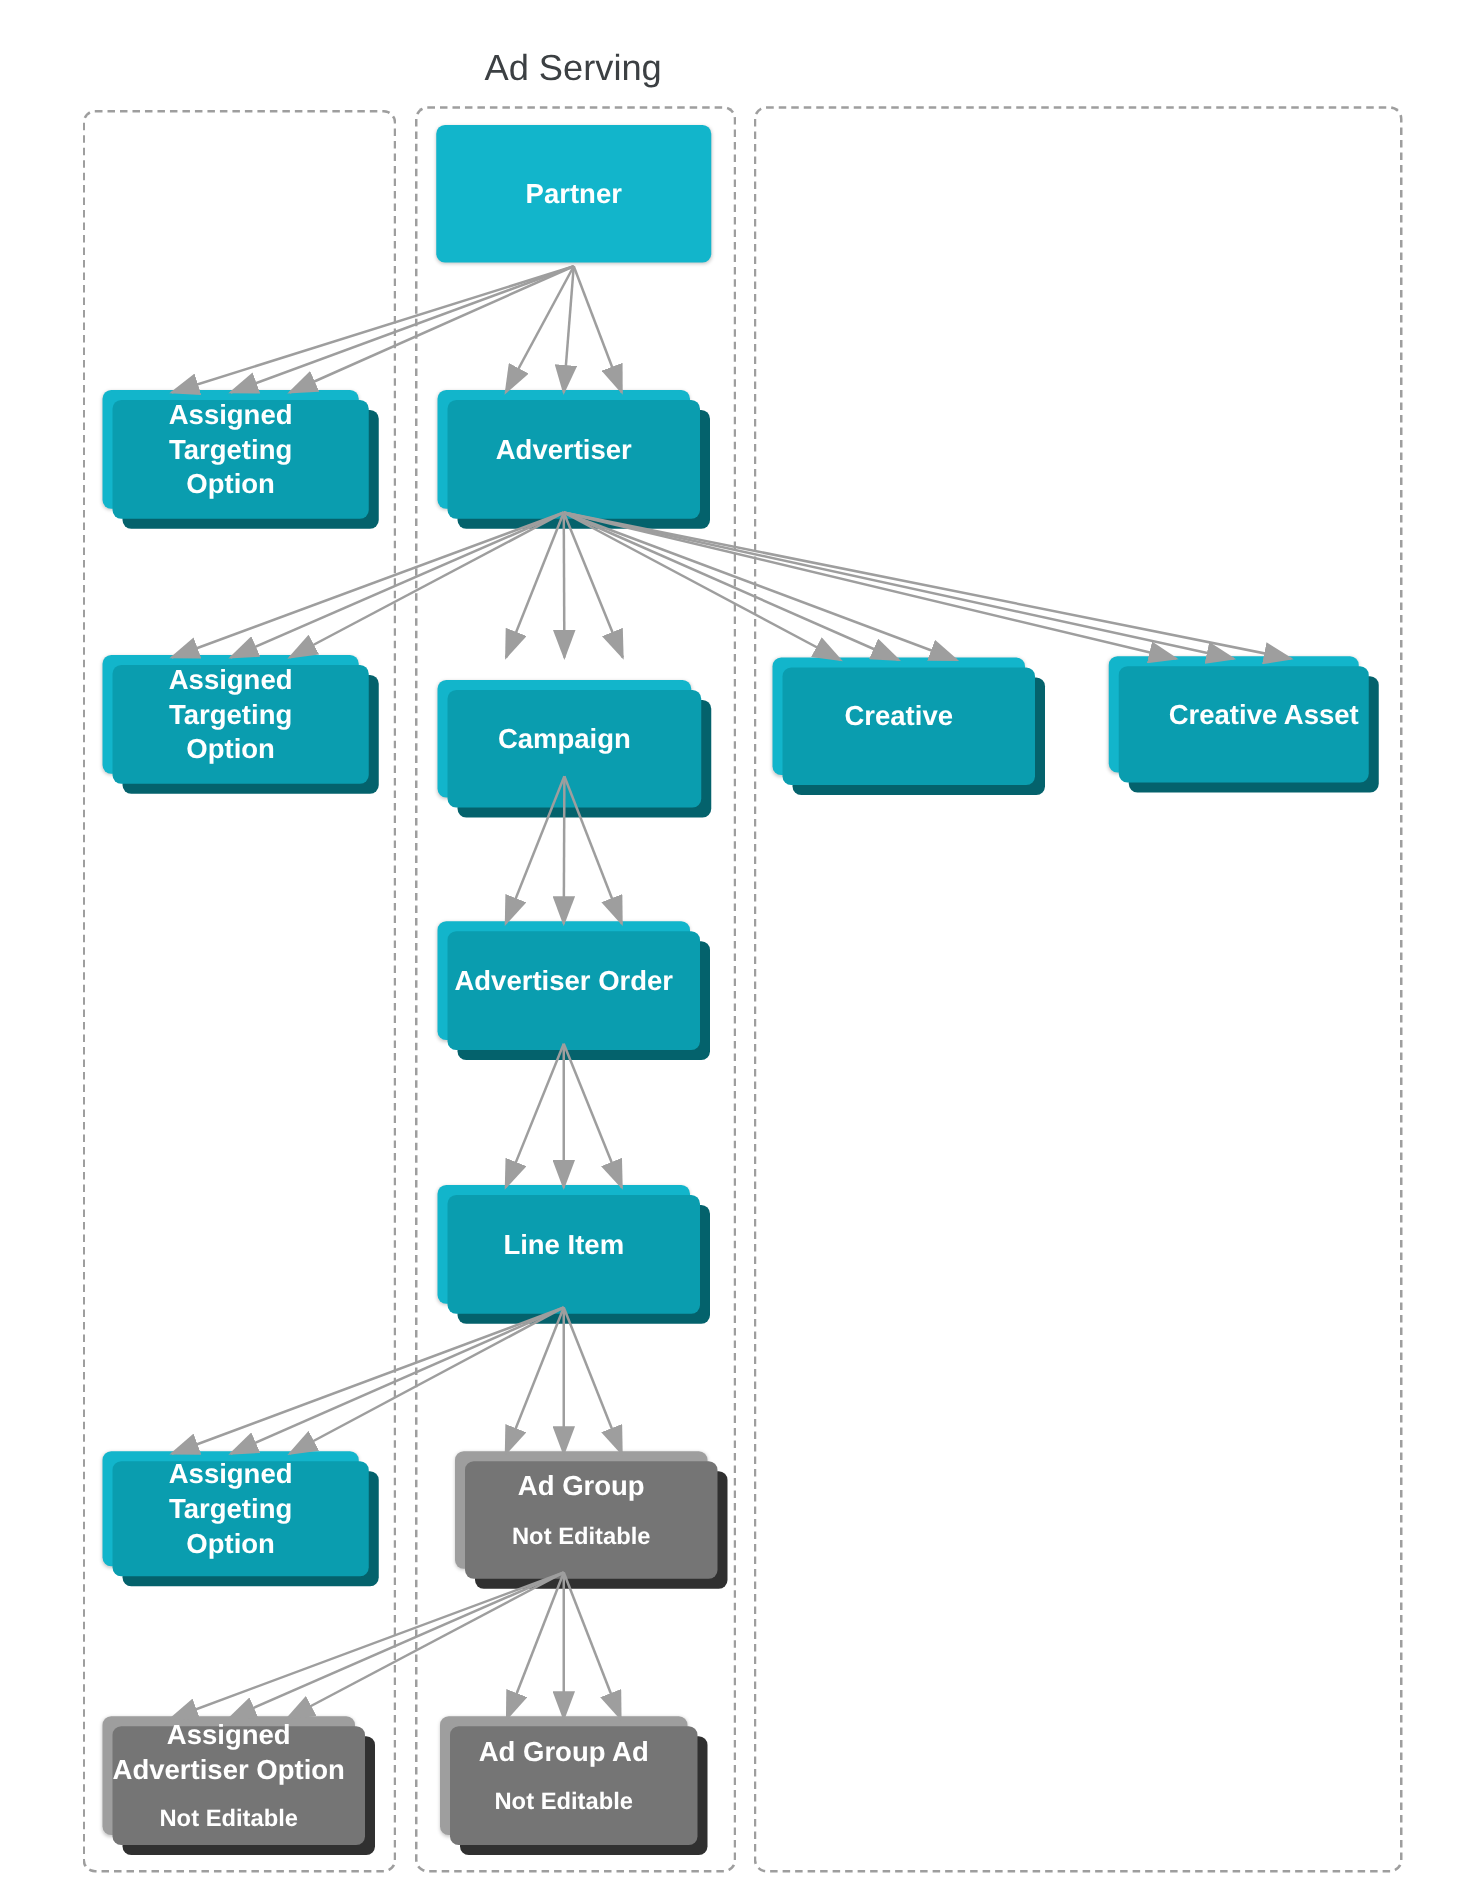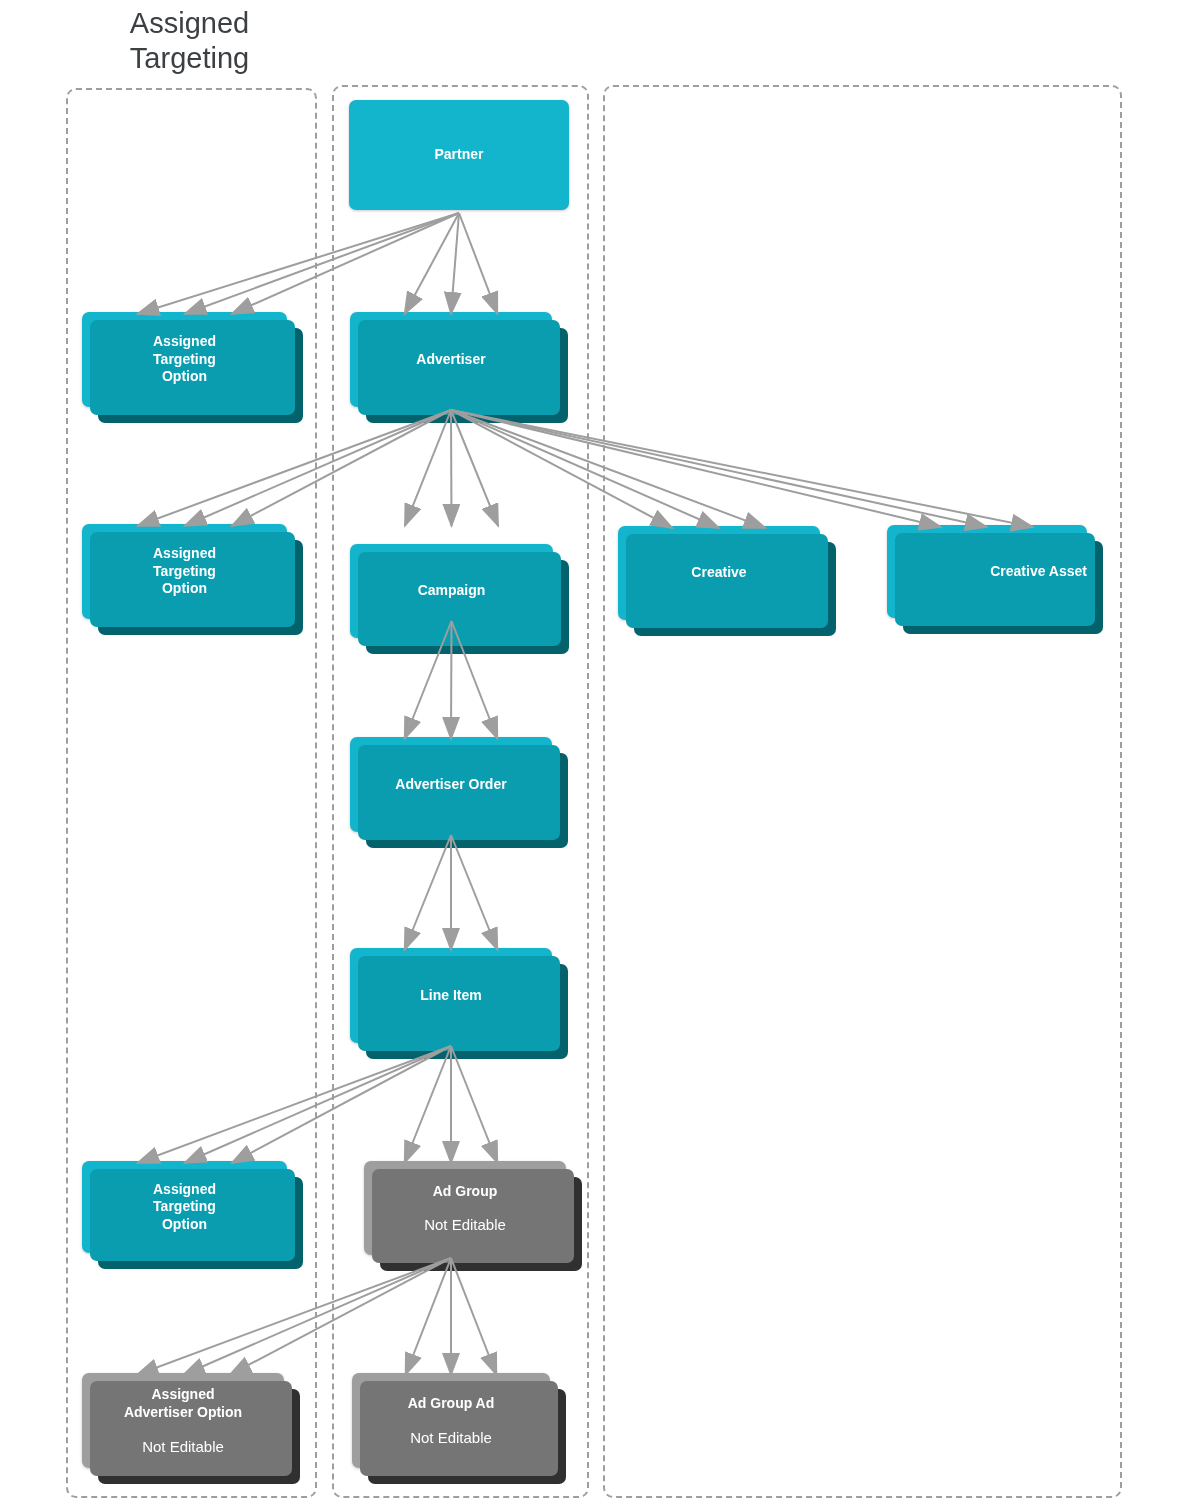--- a/index.html
+++ b/index.html
@@ -52,50 +52,50 @@
   }
   .node.stacked::before{
     content:"";
     position:absolute;
     left:16px;top:16px;right:-16px;bottom:-16px;
     background:var(--back);
     border-radius:7px;
     z-index:-2;
   }
   .node-label{
-    font-size:14px;
+    font-size:22px;
     font-weight:bold;
     line-height:1.26;
     text-align:center;
   }
   .node-sublabel{
-    font-size:15px;
-    font-weight:normal;
+    font-size:19px;
+    font-weight:bold;
     margin-top:16px;
     text-align:center;
   }
   #arrows{
     position:absolute;
     left:0;top:0;
     z-index:5;
     pointer-events:none;
   }
   #arrows line{
     stroke:var(--arrow);
     stroke-width:2;
     fill:none;
   }
 </style>
 </head>
 <body>
 
 <div id="stage">
 
-  <div class="col-title narrow" style="left:66px;top:6px;width:247px;">
-    <span class="wrap">Assigned Targeting</span>
+  <div class="col-title" style="left:332px;top:38px;width:253px;">
+    <span class="wrap">Ad Serving</span>
   </div>
 
   <div id="panels">
       <div class="panel" style="left: 66px; top: 88px; width: 247px; height: 1406px;"></div>
       <div class="panel" style="left: 332px; top: 85px; width: 253px; height: 1409px;"></div>
       <div class="panel" style="left: 603px; top: 85px; width: 515px; height: 1409px;"></div>
     </div>
   <div id="diagram">
       <div class="node cyan" style="left: 349px; top: 100px; width: 220px; height: 110px;">
         <div class="node-label">

